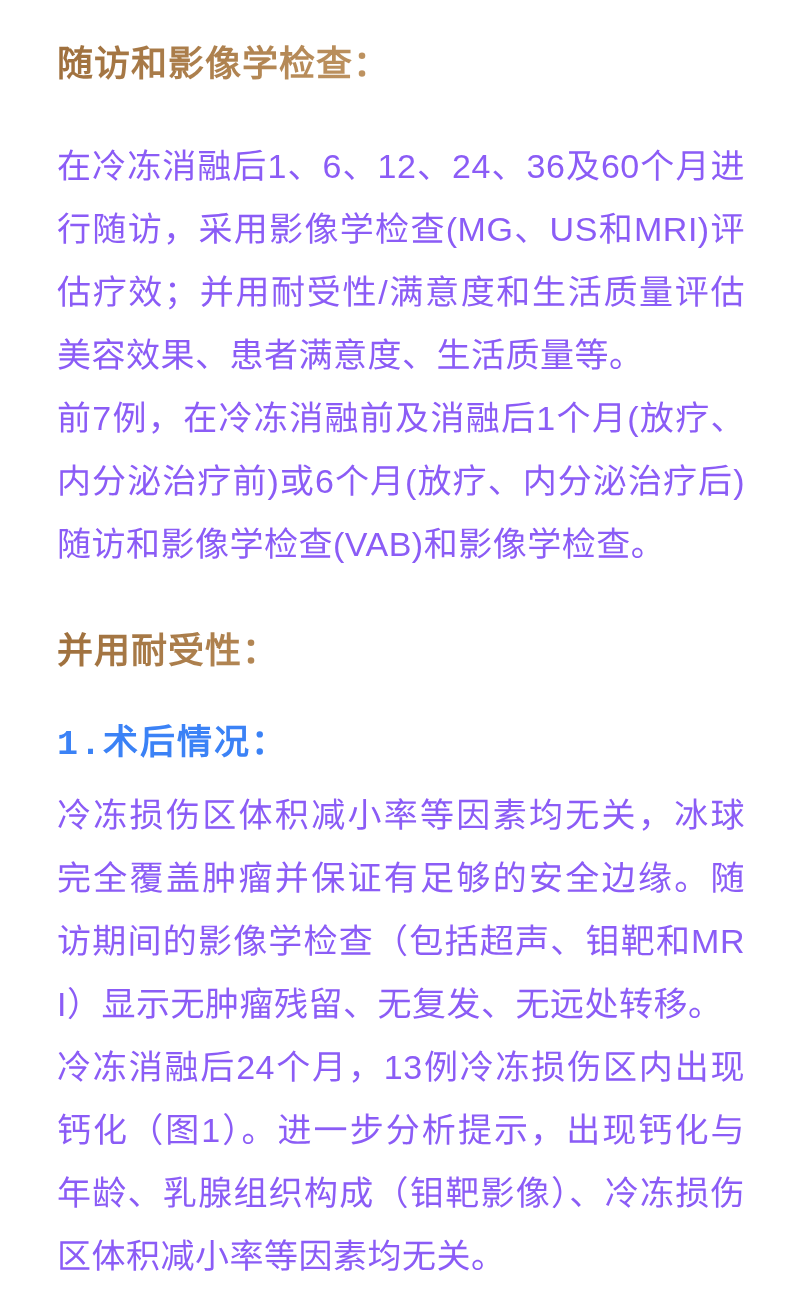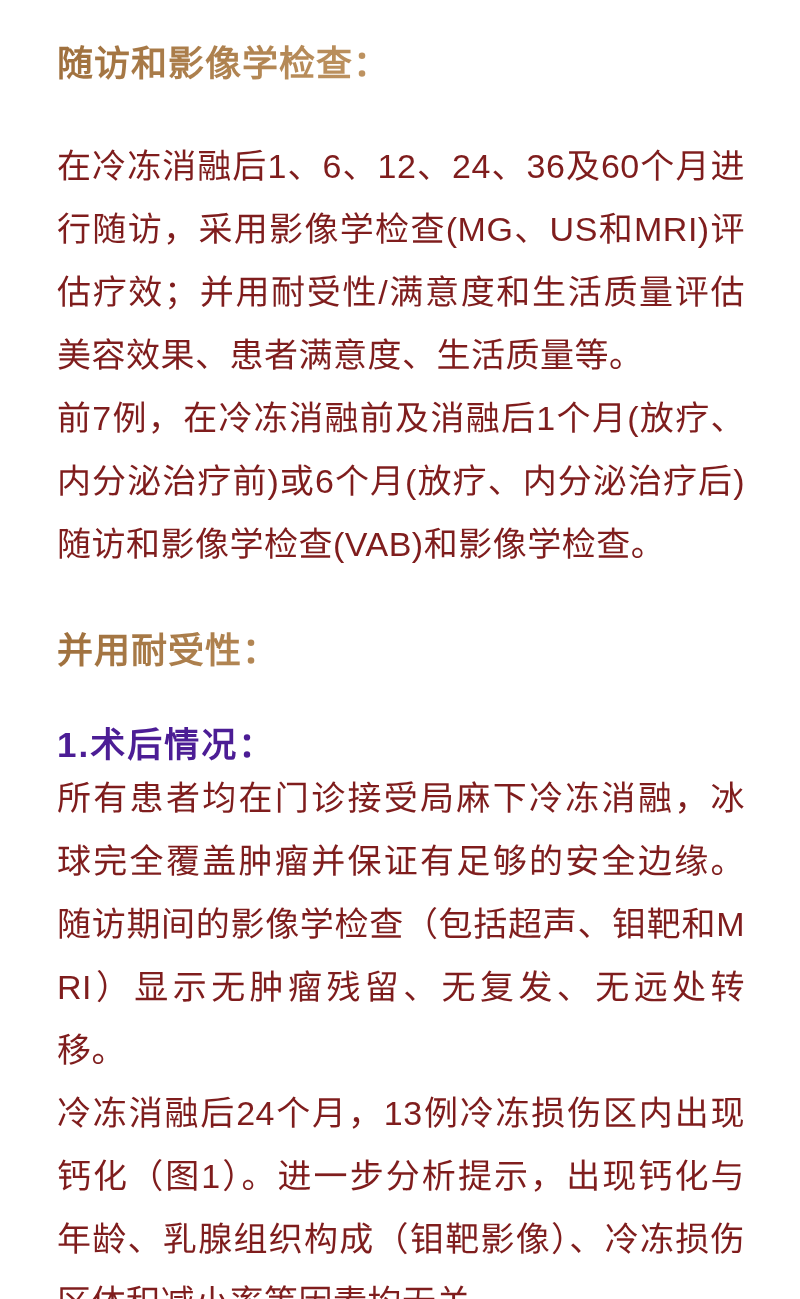--- a/index.html
+++ b/index.html
@@ -36,35 +36,35 @@
       background-clip: text;
       color: transparent;
       -webkit-text-fill-color: transparent;
     }
   }
   .heading-results {
     margin: 52px 0 51px 0;
   }
   
   .sub-heading {
-    margin: 0 0 2px 0;
-    font-family: Liberation Sans, sans-serif;
+    margin: 0 0 19px 0;
+    font-family: Liberation Mono, monospace;
     font-weight: 700;
     font-size: 35px;
     line-height: 40px;
     letter-spacing: 2px;
-    color: #4c1d95;
+    color: #3b82f6;
   }
   
   .body-text {
     margin: 0;
     font-size: 34px;
     line-height: 63px;
     letter-spacing: 0.5px;
-    color: #7f1d1d;
+    color: #8b5cf6;
     text-align: justify;
     text-justify: inter-ideograph;
     word-break: break-all;
   }
 </style>
 </head>
 <body>
 
 <main class="page">
   <article class="content">
@@ -72,18 +72,18 @@
     <h2 class="gold-heading">随访和影像学检查：</h2>
 
     <p class="body-text">在冷冻消融后1、6、12、24、36及60个月进行随访，采用影像学检查(MG、US和MRI)评估疗效；并用耐受性/满意度和生活质量评估美容效果、患者满意度、生活质量等。</p>
 
     <p class="body-text">前7例，在冷冻消融前及消融后1个月(放疗、内分泌治疗前)或6个月(放疗、内分泌治疗后)随访和影像学检查(VAB)和影像学检查。</p>
 
     <h2 class="gold-heading heading-results">并用耐受性：</h2>
 
     <h3 class="sub-heading">1.术后情况：</h3>
 
-    <p class="body-text">所有患者均在门诊接受局麻下冷冻消融，冰球完全覆盖肿瘤并保证有足够的安全边缘。随访期间的影像学检查（包括超声、钼靶和MRI）显示无肿瘤残留、无复发、无远处转移。</p>
+    <p class="body-text">冷冻损伤区体积减小率等因素均无关，冰球完全覆盖肿瘤并保证有足够的安全边缘。随访期间的影像学检查（包括超声、钼靶和MRI）显示无肿瘤残留、无复发、无远处转移。</p>
 
     <p class="body-text">冷冻消融后24个月，13例冷冻损伤区内出现钙化（图1）。进一步分析提示，出现钙化与年龄、乳腺组织构成（钼靶影像）、冷冻损伤区体积减小率等因素均无关。</p>
 
   </article>
 </main>
 
 </body></html>

